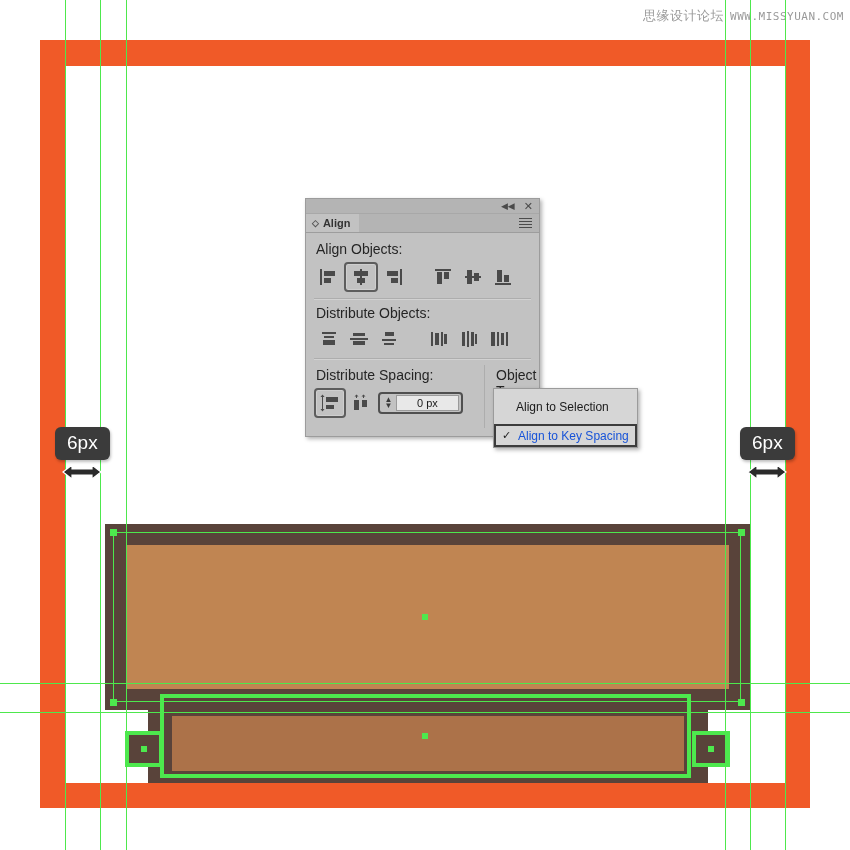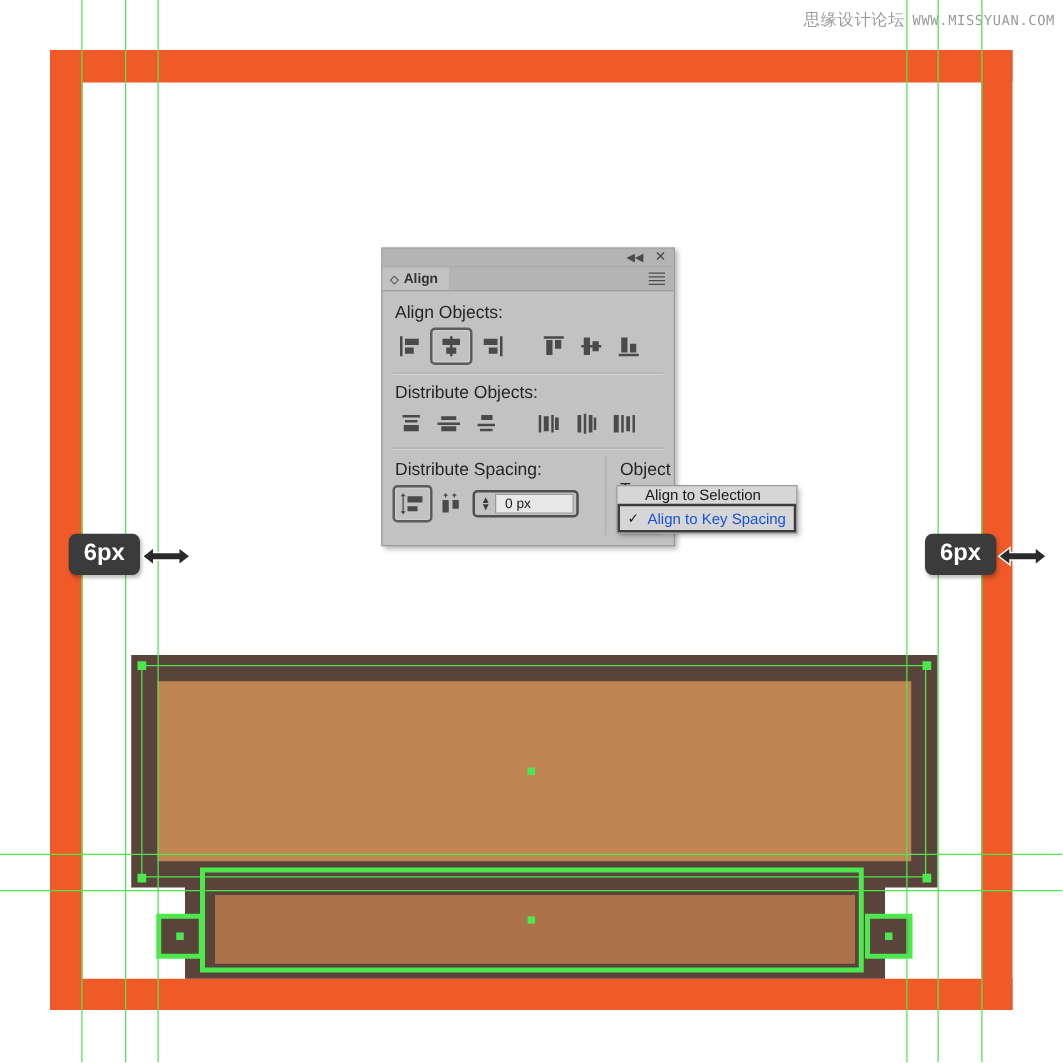--- a/index.html
+++ b/index.html
@@ -51,23 +51,22 @@
   .sel-box { position: absolute; border: 1px solid #4DE84D; box-sizing: border-box; }
   .sel-box-thick { position: absolute; border: 4px solid #4DE84D; box-sizing: border-box; }
   .anchor { position: absolute; width: 7px; height: 7px; background: #4DE84D; }
   .anchor-sm { position: absolute; width: 6px; height: 6px; background: #4DE84D; }
   .center-pt { position: absolute; width: 6px; height: 6px; background: #4DE84D; }
 
   
   .measure {
     position: absolute;
     display: flex;
-    flex-direction: row;
-    align-items: center;
-    font-weight: bold;
+    flex-direction: column;
+    align-items: center;
   }
   .measure .bubble {
     background: #3B3B3B;
     color: #ffffff;
     font-size: 19px;
     border-radius: 6px;
     padding: 6px 12px 8px 12px;
     line-height: 1;
     box-shadow: 1px 2px 3px rgba(0,0,0,0.25);
   }
@@ -202,21 +201,21 @@
   .field-input {
     background: #E8E8E8;
     border: 1px solid #9a9a9a;
     height: 16px;
     width: 63px;
     margin-left: 2px;
     font-size: 11px;
     color: #1a1a1a;
     display: flex;
     align-items: center;
-    padding-left: 7px;
+    padding-left: 20px;
     box-sizing: border-box;
   }
   .alignto-btn {
     margin-top: 2px;
     width: 34px;
     height: 22px;
     background: #C2C2C2;
     border: 1px solid #ABABAB;
     border-radius: 2px;
     display: flex;
@@ -233,21 +232,21 @@
     top: 388px;
     width: 143px;
     background: #D6D6D6;
     border: 1px solid #9b9b9b;
     box-shadow: 2px 2px 4px rgba(0,0,0,0.3);
     font-size: 12px;
     color: #1a1a1a;
     user-select: none;
   }
   .dd-item {
-    height: 14px;
+    height: 35px;
     display: flex;
     align-items: center;
     padding-left: 22px;
     position: relative;
     box-sizing: border-box;
     cursor: pointer;
   }
   .dd-item.highlight {
     border: 2px solid #3c3c3c;
     background: #D6D6D6;

